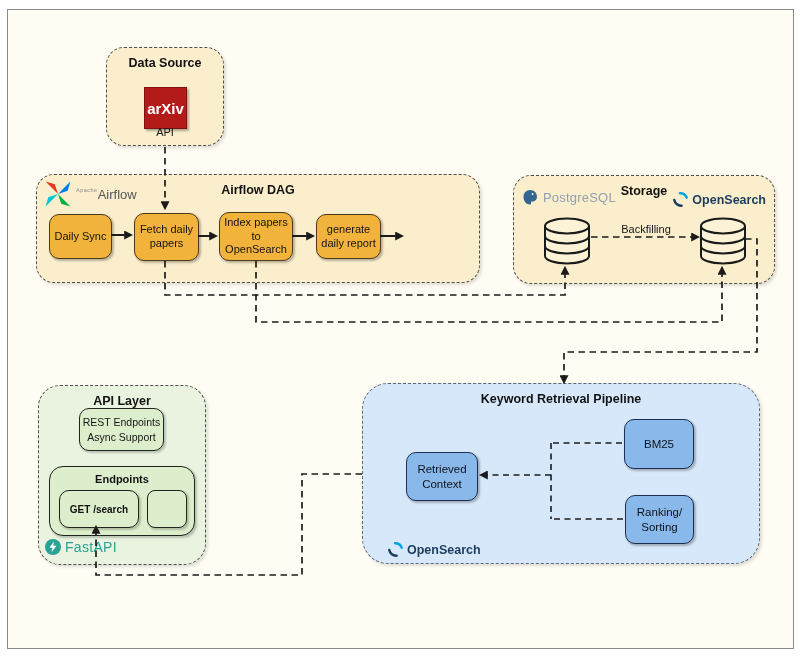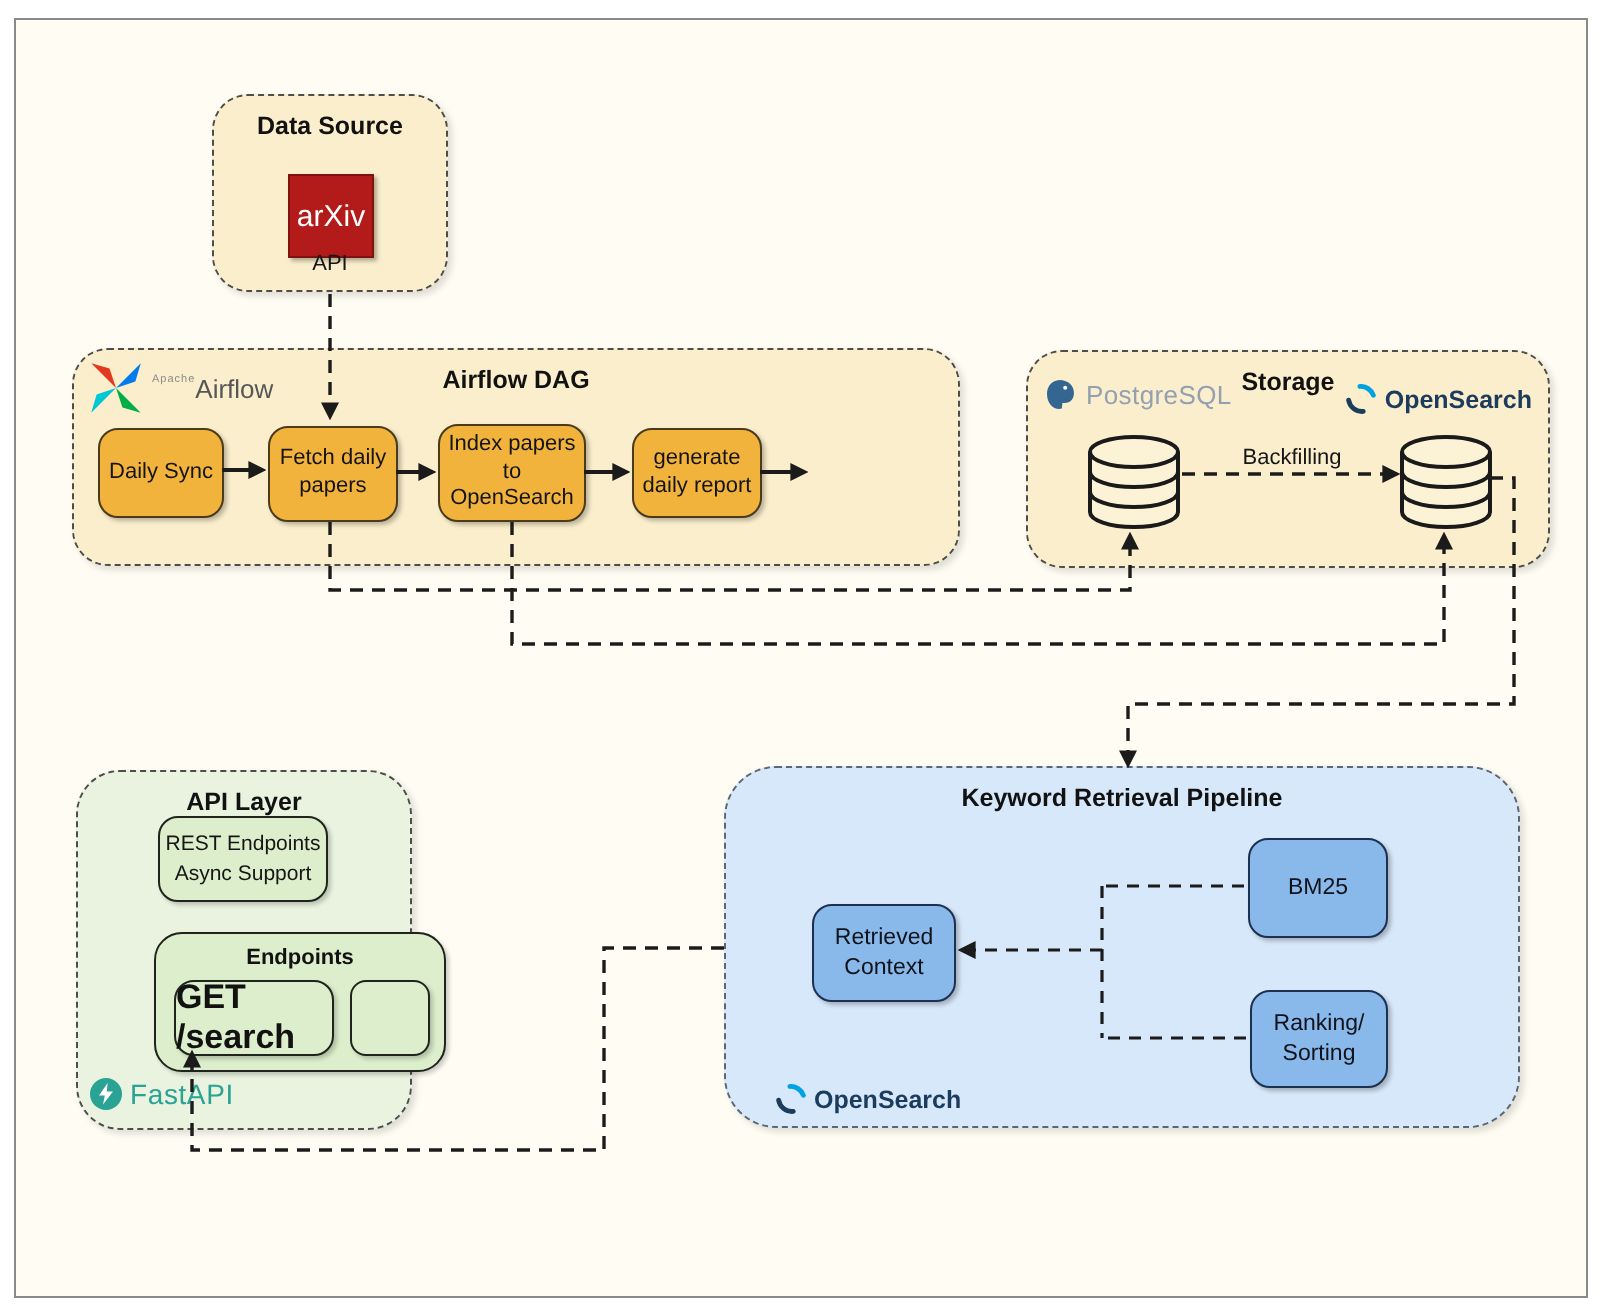--- a/index.html
+++ b/index.html
@@ -28,38 +28,38 @@
           text-align:center; font-size:11.5px; line-height:1.3; color:#10131a;
           box-shadow:1.5px 1.5px 2px rgba(0,0,0,0.25); box-sizing:border-box; padding:2px; }
 
   .gbox { position:absolute; background:var(--green_box,#DCEECB); border:1.2px solid #1f241c;
           border-radius:10px; box-sizing:border-box;
           box-shadow:1.5px 1.5px 2px rgba(0,0,0,0.2); }
   .gbox.center { display:flex; flex-direction:column; align-items:center; justify-content:center;
                  text-align:center; font-size:10.5px; line-height:1.35; color:#161616; }
 
   .arxiv { position:absolute; background:var(--arxiv_red,#B31B1B); border:1px solid #801111;
-           color:#ffffff; font-weight:normal; font-size:15px; display:flex; align-items:center;
+           color:#ffffff; font-weight:bold; font-size:15px; display:flex; align-items:center;
            justify-content:center; box-shadow:1.5px 1.5px 2px rgba(0,0,0,0.3); box-sizing:border-box; }
   .caption { position:absolute; left:0; right:0; text-align:center; font-size:11px; color:#161616; }
 
   .logo-row { position:absolute; display:flex; align-items:center; gap:4px; }
   .pg-text { font-size:13px; font-weight:500; color:var(--postgres_gray,#93A0B1); letter-spacing:0.2px; }
   .os-text { font-size:12.5px; font-weight:bold; color:var(--opensearch_navy,#1C3C5E); }
   .fastapi-text { font-size:14px; color:var(--fastapi_teal,#2AA394); letter-spacing:0.3px; }
 
   .airflow-words { display:flex; flex-direction:row; line-height:1; }
   .apache-text { font-size:5.5px; color:#8a8a8a; letter-spacing:0.5px; }
   .airflow-text { font-size:13px; color:#565656; font-weight:500; }
 
   .backfill-label { position:absolute; font-size:11px; color:#161616; text-align:center; }
   .etitle { position:absolute; left:0; right:0; top:6px; text-align:center;
             font-weight:bold; font-size:11px; color:#121212; }
   .getbox { display:flex; align-items:center; justify-content:center;
-            font-weight:bold; font-size:17px; color:#121212; }
+            font-weight:bold; font-size:10px; color:#121212; }
 </style>
 </head>
 <body>
 
 <div class="page">
   <div class="canvas"></div>
 
   <div class="container cream" style="left:106px;top:47px;width:118px;height:99px;">
     <div class="ctitle">Data Source</div>
     <div class="arxiv" style="left:37px;top:39px;width:43px;height:42px;">arXiv</div>
@@ -104,21 +104,21 @@
     </div>
     <div class="backfill-label" style="left:82px;top:47px;width:100px;">Backfilling</div>
   </div>
 
   <div class="container greenp" style="left:38px;top:385px;width:168px;height:180px;">
     <div class="ctitle">API Layer</div>
     <div class="gbox center" style="left:40px;top:22px;width:85px;height:43px;">
       <div>REST Endpoints</div>
       <div>Async Support</div>
     </div>
-    <div class="gbox" style="left:10px;top:80px;width:146px;height:70px;border-radius:14px;margin-left:28px;">
+    <div class="gbox" style="left:10px;top:80px;width:146px;height:70px;border-radius:14px;">
       <div class="etitle">Endpoints</div>
       <div class="gbox getbox" style="left:9px;top:23px;width:80px;height:38px;">GET /search</div>
       <div class="gbox" style="left:97px;top:23px;width:40px;height:38px;border-radius:8px;"></div>
     </div>
     <div class="logo-row" style="left:6px;top:153px;">
       <svg width="16" height="16" viewBox="0 0 16 16">
         <circle cx="8" cy="8" r="8" fill="#2AA394"></circle>
         <path d="M8.8,2.5 L4.5,8.7 L7.4,8.7 L6.5,13.2 L11.5,6.8 L8.4,6.8 Z" fill="#ffffff"></path>
       </svg>
       <span class="fastapi-text">FastAPI</span>

